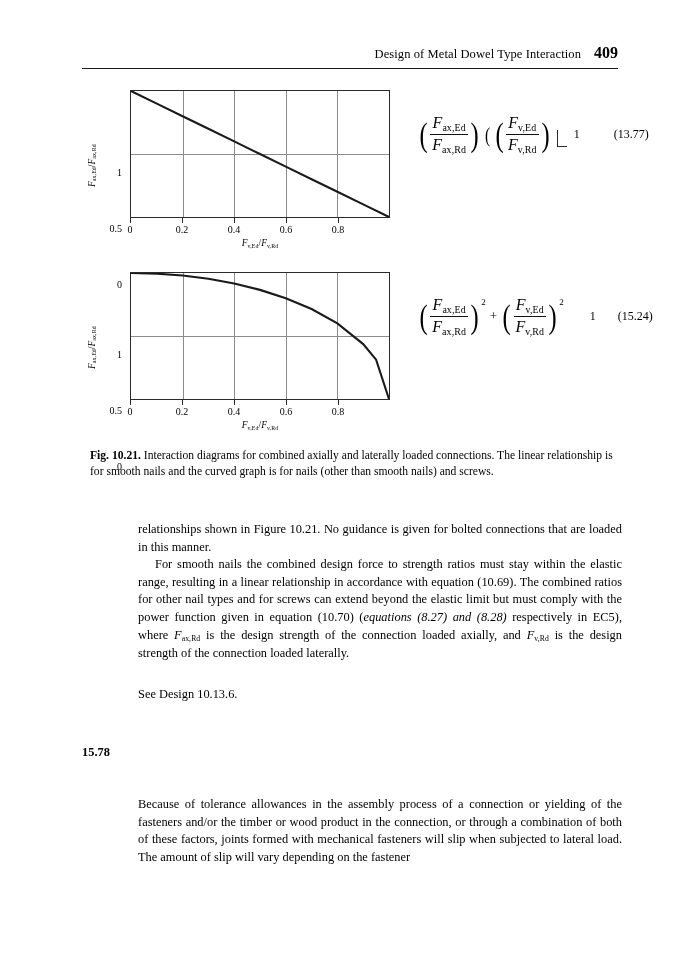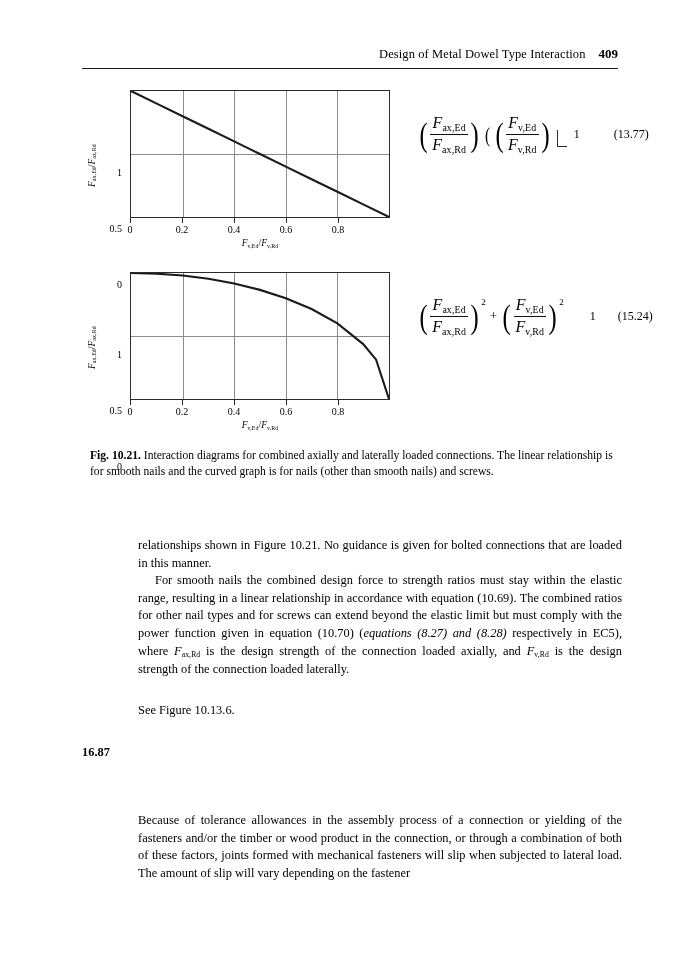--- a/index.html
+++ b/index.html
@@ -26,21 +26,21 @@
     left: 82px;
     top: 44px;
     width: 536px;
     text-align: right;
   }
   .header-title {
     font-size: 12.5px;
     letter-spacing: .1px;
   }
   .header-folio {
-    font-size: 13px;
+    font-size: 16px;
     font-weight: bold;
     margin-left: 13px;
   }
   .header-rule {
     position: absolute;
     left: 82px;
     top: 68px;
     width: 536px;
     height: 1.4px;
     background: #1a1a1a;
@@ -228,21 +228,20 @@
   .caption b { font-weight: bold; }
 
   
   .body-block {
     position: absolute;
     left: 138px;
     width: 484px;
     font-size: 12.4px;
     line-height: 1.42;
     text-align: justify;
-    margin-top: 16px;
   }
   #para-main { top: 521px; }
   #para-see  { top: 686px; }
   #para-last { top: 796px; }
   .indent { text-indent: 17px; }
 
   
   .section-head {
     position: absolute;
     left: 82px;
@@ -394,24 +393,24 @@
   </div>
 
   <div class="body-block" id="para-main">
     <div>relationships shown in Figure 10.21. No guidance is given for bolted connections that are loaded in this manner.</div>
     <div class="indent">
       <span>For smooth nails the combined design force to strength ratios must stay within the elastic range, resulting in a linear relationship in accordance with equation (10.69). The combined ratios for other nail types and for screws can extend beyond the elastic limit but must comply with the power function given in equation (10.70) (</span><i>equations (8.27)</i><i> and </i><i>(8.28)</i><span> respectively in EC5), where </span><span class="mi">F</span><span class="sub">ax,Rd</span><span> is the design strength of the connection loaded axially, and </span><span class="mi">F</span><span class="sub">v,Rd</span><span> is the design strength of the connection loaded laterally.</span>
     </div>
   </div>
 
   <div class="body-block" id="para-see">
-    <span>See Figure 10.13.6.</span>
+    <span>See Design 10.13.6.</span>
   </div>
 
   <div class="section-head">
-    <span class="sec-num">16.87</span>
+    <span class="sec-num">15.78</span>
   </div>
 
   <div class="body-block" id="para-last">
     <span>Because of tolerance allowances in the assembly process of a connection or yielding of the fasteners and/or the timber or wood product in the connection, or through a combination of both of these factors, joints formed with mechanical fasteners will slip when subjected to lateral load. The amount of slip will vary depending on the fastener</span>
   </div>
 
 </div>
 
 </body></html>

